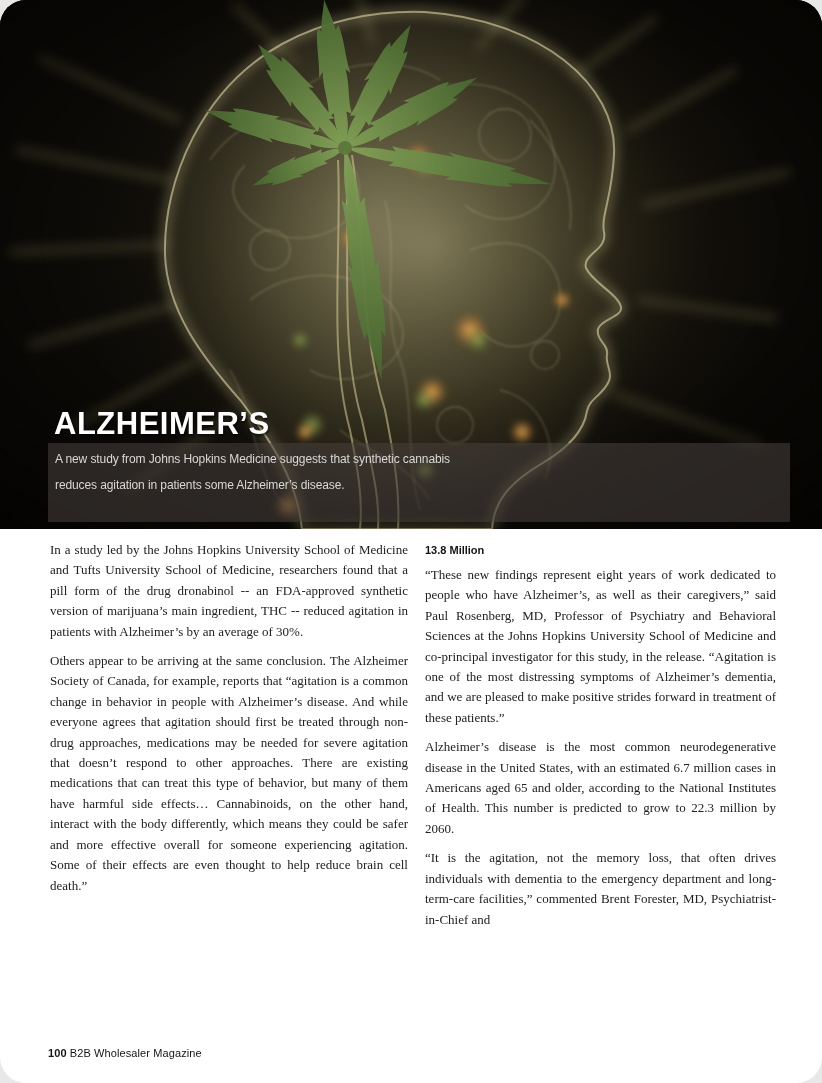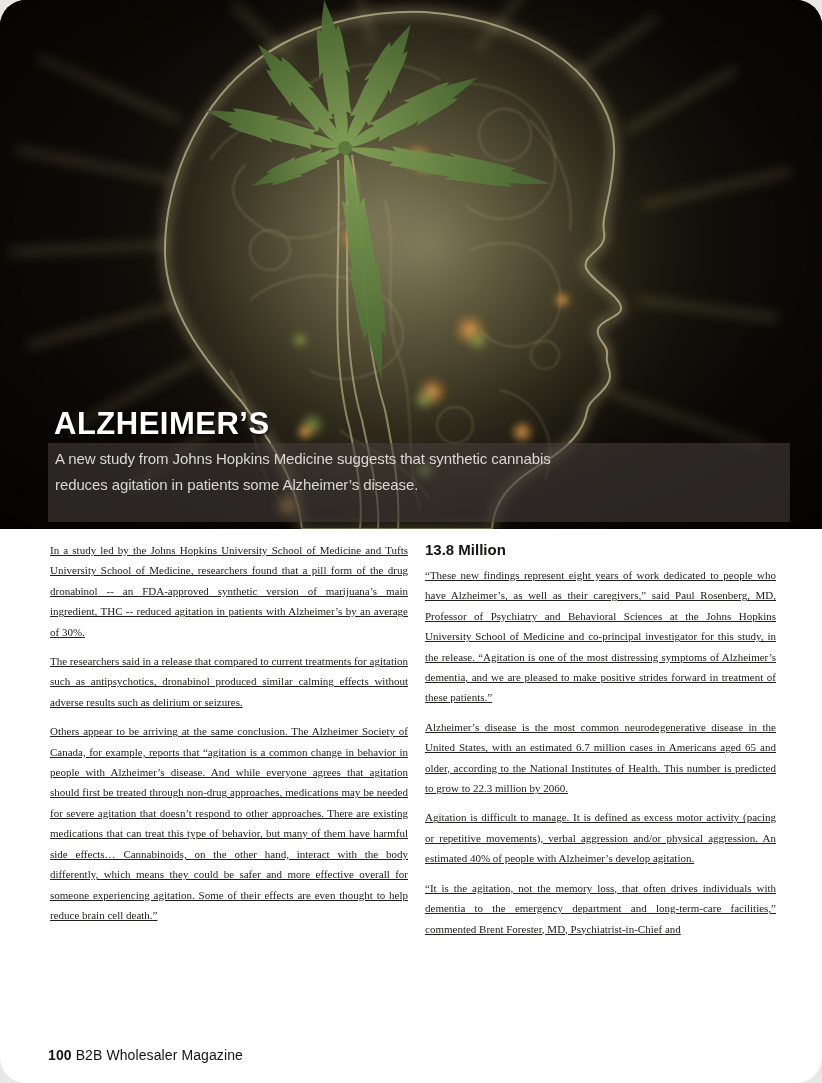--- a/index.html
+++ b/index.html
@@ -24,48 +24,47 @@
     color:#ffffff;
     text-shadow:1px 2px 3px rgba(0,0,0,.7);
   }
   .hero-deck{
     position:absolute;left:48px;top:443px;width:742px;height:79px;
     background:rgba(72,66,62,.55);
     box-sizing:border-box;
     padding:3px 6px 0 7px;
   }
   .deck-line{
-    font-size:15px;line-height:26px;font-weight:300;
+    font-size:12px;line-height:26px;font-weight:300;
     color:#dbd9d6;letter-spacing:-.1px;
     white-space:nowrap;
   }
   
   .article{
     position:absolute;left:50px;top:540px;width:726px;
     display:flex;gap:17px;
     font-family:"Liberation Serif", serif;
     color:#22211f;
   }
   .col-left{width:358px;}
   .col-right{width:351px;}
   .article p{
     margin:0 0 9px 0;
-    font-size:11px;line-height:20.4px;
+    font-size:13px;line-height:20.4px;
     text-align:justify;
-    text-decoration:underline;
   }
   .section-heading{
     font-family:"Liberation Sans", sans-serif;
-    font-size:15px;font-weight:bold;color:#141413;
+    font-size:11px;font-weight:bold;color:#141413;
     margin:0 0 5px 0;line-height:20px;
   }
   
   .footer{
     position:absolute;left:48px;top:1047px;
-    font-size:14px;color:#141413;letter-spacing:.1px;
+    font-size:11px;color:#141413;letter-spacing:.1px;
   }
   .footer .pagenum{font-weight:bold;}
 </style>
 </head>
 <body>
 
 <div class="page">
 
   <div class="hero">
     <svg width="822" height="529" viewBox="0 0 822 529">
@@ -194,28 +193,26 @@
 
     <div class="hero-deck">
       <div class="deck-line">A new study from Johns Hopkins Medicine suggests that synthetic cannabis</div>
       <div class="deck-line">reduces agitation in patients some Alzheimer’s disease.</div>
     </div>
   </div>
 
   <div class="article">
     <div class="col-left">
       <p>In a study led by the Johns Hopkins University School of Medicine and Tufts University School of Medicine, researchers found that a pill form of the drug dronabinol -- an FDA-approved synthetic version of marijuana’s main ingredient, THC -- reduced agitation in patients with Alzheimer’s by an average of 30%.</p>
-      <p>The researchers said in a release that compared to current treatments for agitation such as antipsychotics, dronabinol produced similar calming effects without adverse results such as delirium or seizures.</p>
       <p>Others appear to be arriving at the same conclusion. The Alzheimer Society of Canada, for example, reports that “agitation is a common change in behavior in people with Alzheimer’s disease. And while everyone agrees that agitation should first be treated through non-drug approaches, medications may be needed for severe agitation that doesn’t respond to other approaches. There are existing medications that can treat this type of behavior, but many of them have harmful side effects… Cannabinoids, on the other hand, interact with the body differently, which means they could be safer and more effective overall for someone experiencing agitation. Some of their effects are even thought to help reduce brain cell death.”</p>
     </div>
     <div class="col-right">
       <div class="section-heading">13.8 Million</div>
       <p>“These new findings represent eight years of work dedicated to people who have Alzheimer’s, as well as their caregivers,” said Paul Rosenberg, MD, Professor of Psychiatry and Behavioral Sciences at the Johns Hopkins University School of Medicine and co-principal investigator for this study, in the release. “Agitation is one of the most distressing symptoms of Alzheimer’s dementia, and we are pleased to make positive strides forward in treatment of these patients.”</p>
       <p>Alzheimer’s disease is the most common neurodegenerative disease in the United States, with an estimated 6.7 million cases in Americans aged 65 and older, according to the National Institutes of Health. This number is predicted to grow to 22.3 million by 2060.</p>
-      <p>Agitation is difficult to manage. It is defined as excess motor activity (pacing or repetitive movements), verbal aggression and/or physical aggression. An estimated 40% of people with Alzheimer’s develop agitation.</p>
       <p>“It is the agitation, not the memory loss, that often drives individuals with dementia to the emergency department and long-term-care facilities,” commented Brent Forester, MD, Psychiatrist-in-Chief and</p>
     </div>
   </div>
 
   <div class="footer">
     <span class="pagenum">100</span>
     <span>B2B Wholesaler Magazine</span>
   </div>
 
 </div>

